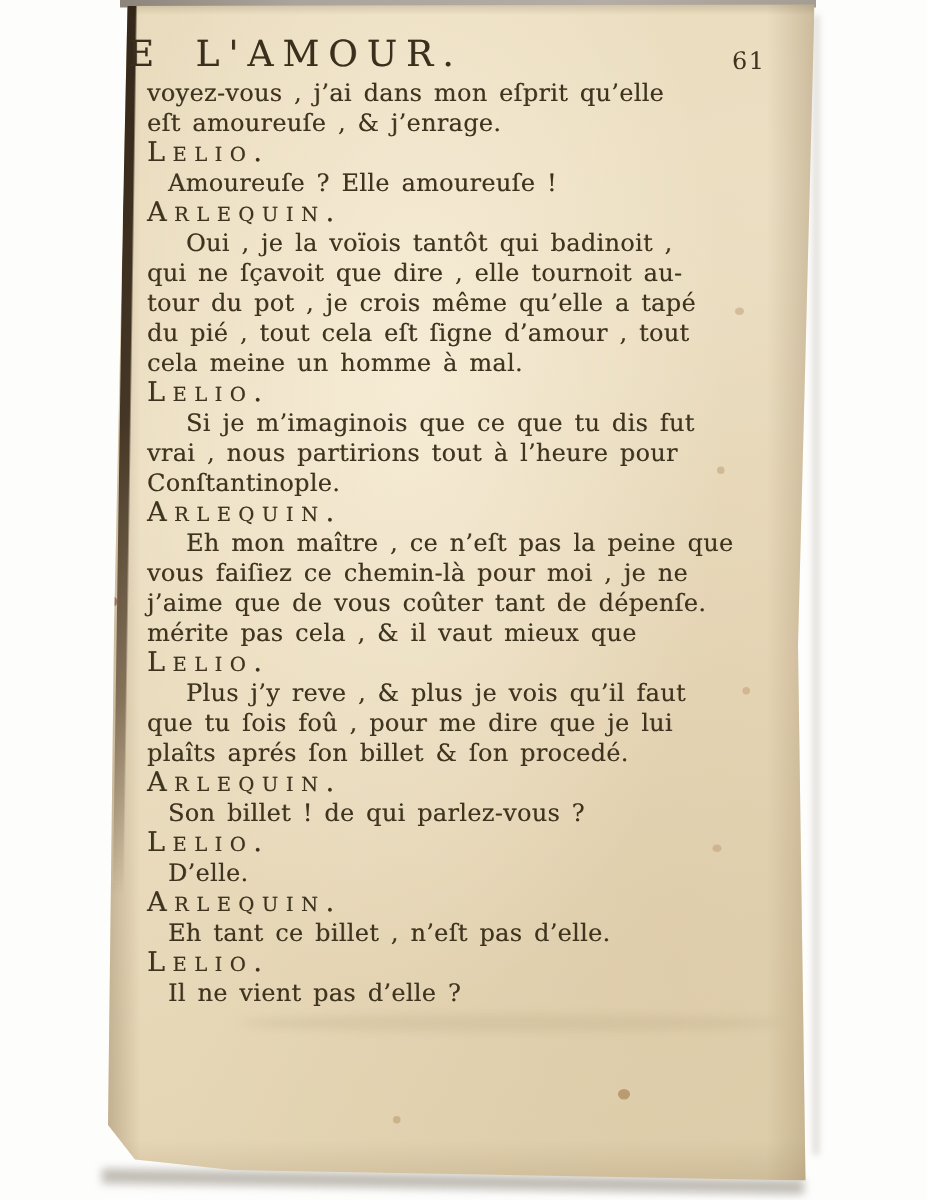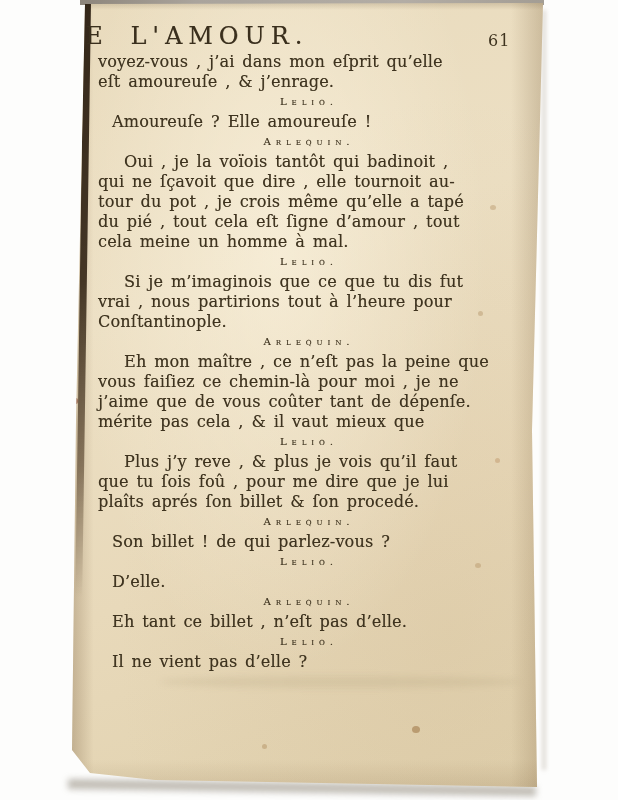--- a/index.html
+++ b/index.html
@@ -86,21 +86,21 @@
   .textblock {
     position: absolute; left: 38px; top: 52px; width: 440px;
     color: #3e331f;
     text-shadow: 0.25px 0.25px 0.35px rgba(62,51,31,0.5);
   }
   .line { line-height: 20px; white-space: nowrap; }
   .body { font-size: 16px; word-spacing: 2.5px; letter-spacing: 0.2px; }
   .ind1 { padding-left: 14px; }
   .ind2 { padding-left: 26px; }
   .speaker {
-    font-size: 10px; text-align: center; margin-right: 18px;
+    font-size: 18px; text-align: left; margin-right: 18px;
     font-variant-caps: small-caps; letter-spacing: 5px; word-spacing: 2px;
   }
 
   
   .spot { position: absolute; border-radius: 50%; }
   .smudge {
     position: absolute; left: 100px; top: 676px; width: 360px; height: 12px;
     background: rgba(150,128,92,0.13); filter: blur(3px); border-radius: 50%;
   }
 </style>

